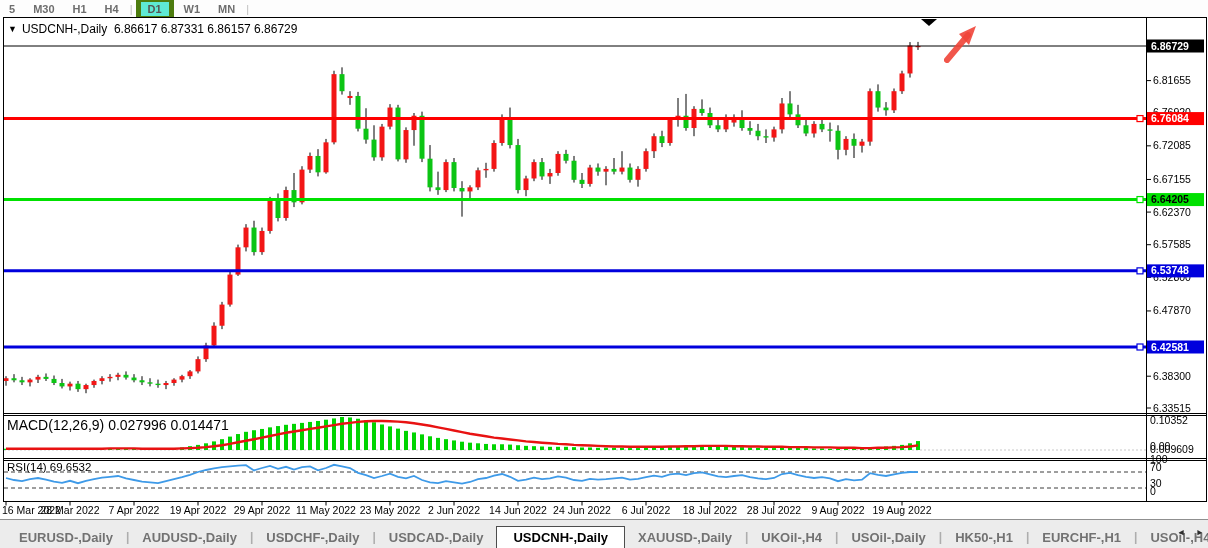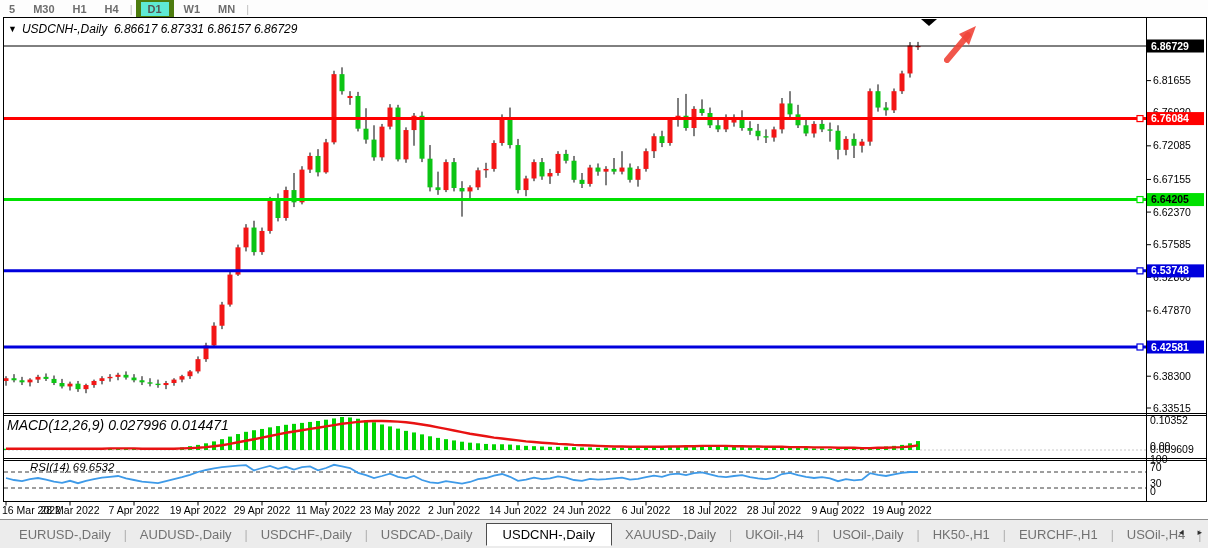--- a/index.html
+++ b/index.html
@@ -7,28 +7,28 @@
   #stage{position:relative;width:1208px;height:548px;background:#fff;}
   
   #toolbar{position:absolute;left:0;top:0;width:1208px;height:17px;background:#fdfdfd;
     display:flex;align-items:center;font-size:11px;color:#6e6e6e;font-weight:bold;}
   .tf-btn{padding:1px 7px;margin:0 1px;cursor:default;border:1px solid transparent;border-radius:2px;}
   .tf-btn.active{background:#5eead4;border:5px solid #4d7c0f;color:#555;}
   .tf-sep{color:#bdbdbd;font-weight:normal;margin:0 2px;}
   
   #chart-svg{position:absolute;left:0;top:17px;}
   
-  .ov{position:absolute;color:#000;white-space:nowrap;font-style:italic;}
+  .ov{position:absolute;color:#000;white-space:nowrap;}
   #chart-title{left:8px;top:22px;font-size:12px;}
   #chart-title .tri{font-size:9px;margin-right:5px;position:relative;top:-1px;}
   #macd-label{left:7px;top:417px;font-size:14px;}
-  #rsi-label{left:7px;top:461px;font-size:11.5px;margin-left:23px;}
+  #rsi-label{left:7px;top:461px;font-size:11.5px;}
   
   #tabbar{position:absolute;left:0;top:519px;width:1208px;height:29px;background:#ececec;
-    border-top:1px solid #8f8f8f;display:flex;align-items:center;}
+    border-top:1px solid #8f8f8f;display:flex;align-items:flex-end;font-weight:bold;}
   #tabs{display:flex;align-items:center;height:24px;margin-left:6px;}
   .tab{font-size:13px;color:#727272;padding:3px 13px;cursor:default;white-space:nowrap;}
   .tab.active{background:#fff;color:#000;border:1px solid #4d4d4d;border-bottom:1px solid #fff;
     padding:3px 16px;margin-top:0px;}
   .tab-sep{color:#adadad;font-size:12px;}
   #tab-scroll{position:absolute;right:6px;top:7px;display:flex;gap:14px;color:#2e2e2e;font-size:9px;}
   #tab-scroll span{cursor:default;}
 </style>
 </head>
 <body>

